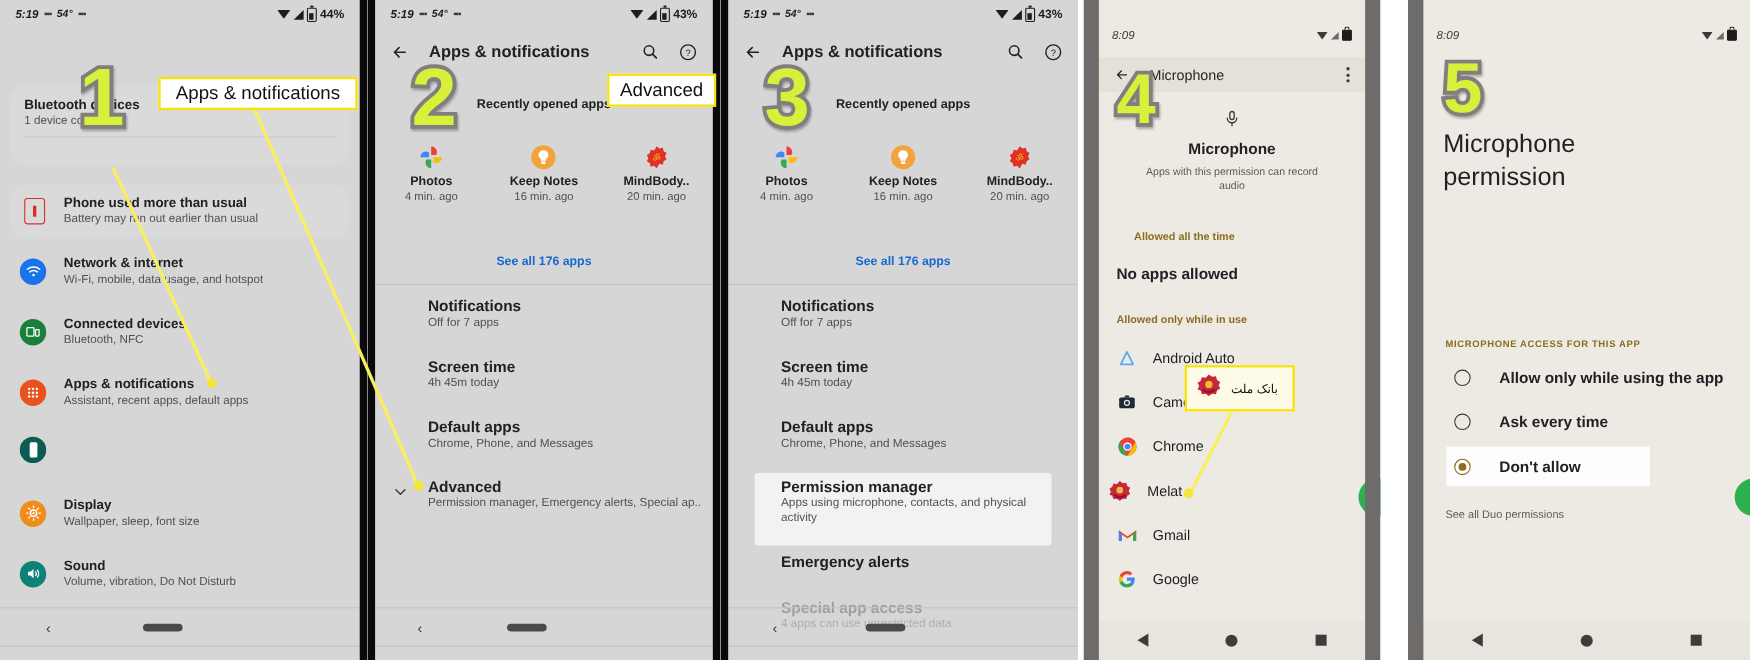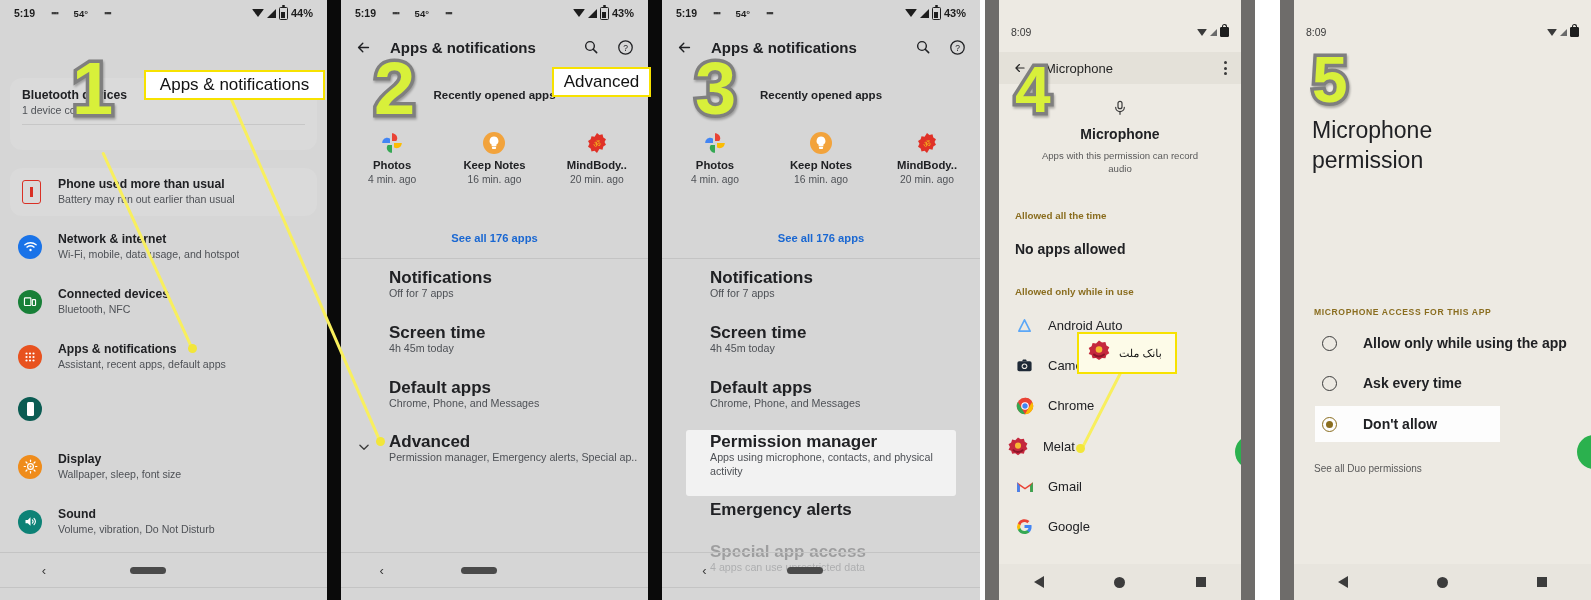--- a/index.html
+++ b/index.html
@@ -17,21 +17,21 @@
 
   
   .gB .screen{background:#edeae3;}
   .bezelGL,.bezelGR{position:absolute;top:0;bottom:0;width:14px;background:#6e6c6a;z-index:8;}
   .bezelGL{left:0;} .bezelGR{right:0;}
 
   
   .statusbar{position:absolute;left:0;right:0;top:0;height:26px;display:flex;align-items:center;
     justify-content:space-between;padding:0 14px;box-sizing:border-box;font-size:10.5px;
     color:#1d1d1d;font-weight:bold;z-index:4;}
-  .sb-left{display:flex;align-items:center;gap:16px;}
+  .sb-left{display:flex;gap:5px;font-style:italic;}
   .sb-right{display:flex;align-items:center;gap:3px;}
   .dots{letter-spacing:-1px;font-size:9px;color:#3a3a3a;}
   .temp{font-size:9.5px;}
   .ic{display:inline-block;}
   .wifi-ic{width:0;height:0;border-left:6px solid transparent;border-right:6px solid transparent;border-top:8px solid #1d1d1d;border-radius:1px;}
   .sig-ic{width:0;height:0;border-left:9px solid transparent;border-bottom:9px solid #1d1d1d;}
   .batt-ic{width:7px;height:11px;border:1.6px solid #1d1d1d;border-radius:1.5px;position:relative;}
   .batt-ic::after{content:"";position:absolute;left:1.5px;right:1.5px;bottom:1px;top:4px;background:#1d1d1d;}
   .batt-ic::before{content:"";position:absolute;left:2px;right:2px;top:-3px;height:2px;background:#1d1d1d;border-radius:1px;}
   .lock-ic{width:7px;height:8px;border:1.6px solid #1d1d1d;border-radius:1px;position:relative;background:#1d1d1d;}
@@ -61,21 +61,21 @@
   .appbar .acts{display:flex;align-items:center;gap:18px;}
   .sectionhdr{position:absolute;left:0;right:0;text-align:center;font-size:11.5px;color:#202124;font-weight:bold;}
   .apps3{position:absolute;left:0;right:0;display:flex;}
   .appcell{flex:1;display:flex;flex-direction:column;align-items:center;gap:3px;}
   .appicon{width:26px;height:26px;display:flex;align-items:center;justify-content:center;}
   .appname{font-size:11.3px;font-weight:bold;color:#202124;white-space:nowrap;}
   .appwhen{font-size:10.3px;color:#4e5156;white-space:nowrap;}
   .seeall{position:absolute;left:0;right:0;text-align:center;font-size:11.2px;color:#1967d2;font-weight:bold;}
   .divline{position:absolute;left:0;right:0;height:1px;background:#c4c4c4;}
   .pref{position:absolute;left:48px;right:14px;}
-  .pref .p-t{font-size:17px;font-weight:bold;color:#202124;line-height:16px;}
+  .pref .p-t{font-size:14px;font-weight:bold;color:#202124;line-height:16px;}
   .pref .p-s{font-size:10.7px;color:#4e5156;line-height:14px;}
   .highlight-card{position:absolute;background:#f2f2f2;border-radius:3px;}
   .chev{position:absolute;width:14px;height:14px;}
 
   
   .navbar{position:absolute;left:0;right:0;bottom:0;height:34px;border-top:1px solid #c4c4c4;display:flex;align-items:center;justify-content:space-around;z-index:5;}
   .navbar.light{background:#d6d6d6;}
   .nav-back{font-size:13px;color:#3a3a3a;}
   .nav-pill{width:36px;height:7px;border-radius:4px;background:#4a4a4a;}
   .navbarB{position:absolute;left:14px;right:14px;bottom:0;height:36px;background:#e8e5de;display:flex;align-items:center;justify-content:space-around;z-index:6;}
@@ -543,21 +543,21 @@
     <div class="mic-hero" style="top:98px;">
       <svg width="16" height="20" viewBox="0 0 24 24">
         <rect x="9" y="2" width="6" height="11" rx="3" fill="none" stroke="#3a3a3a" stroke-width="1.8"></rect>
         <path d="M5.5 11a6.5 6.5 0 0013 0" fill="none" stroke="#3a3a3a" stroke-width="1.8" stroke-linecap="round"></path>
         <line x1="12" y1="17.5" x2="12" y2="21.5" stroke="#3a3a3a" stroke-width="1.8" stroke-linecap="round"></line>
       </svg>
       <div class="mic-name">Microphone</div>
       <div class="mic-desc">Apps with this permission can record audio</div>
     </div>
 
-    <div class="sec-label" style="left:30px;top:210px;">Allowed all the time</div>
+    <div class="sec-label" style="left:46px;top:210px;">Allowed all the time</div>
     <div class="noapps" style="left:30px;top:241px;">No apps allowed</div>
     <div class="sec-label" style="left:30px;top:286px;">Allowed only while in use</div>
 
     <div class="applist-row" style="top:316px;">
       <span class="ai">
         <svg width="17" height="17" viewBox="0 0 24 24">
             <path d="M12 4l8 16H4z" fill="none" stroke="#5ba7f7" stroke-width="2.3" stroke-linejoin="round"></path>
           </svg>
       </span>
       <span class="an">Android Auto</span>

